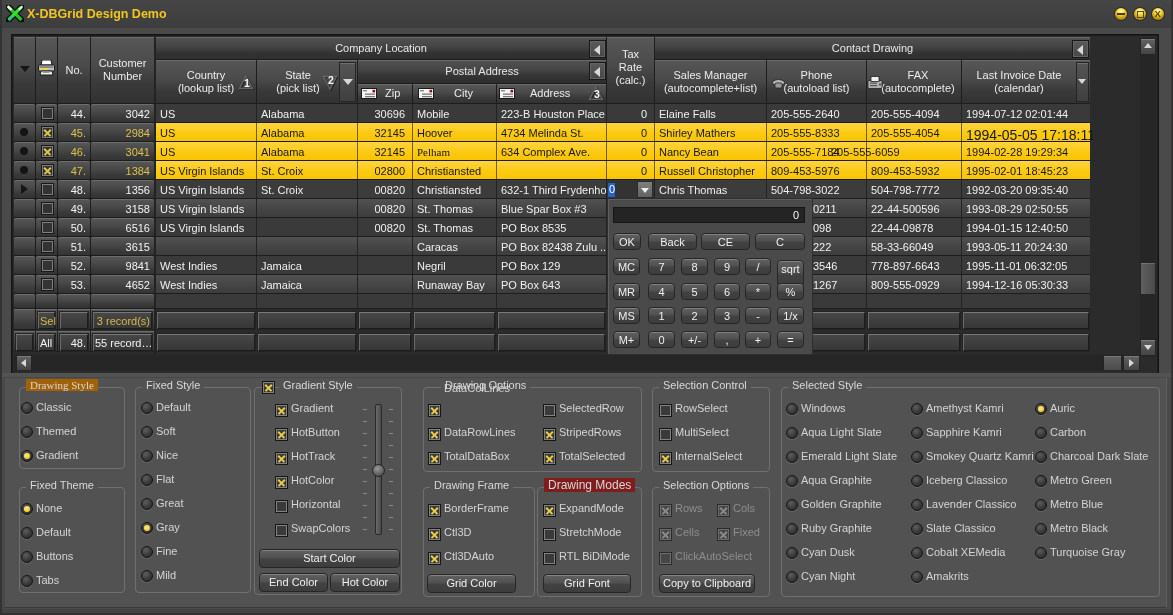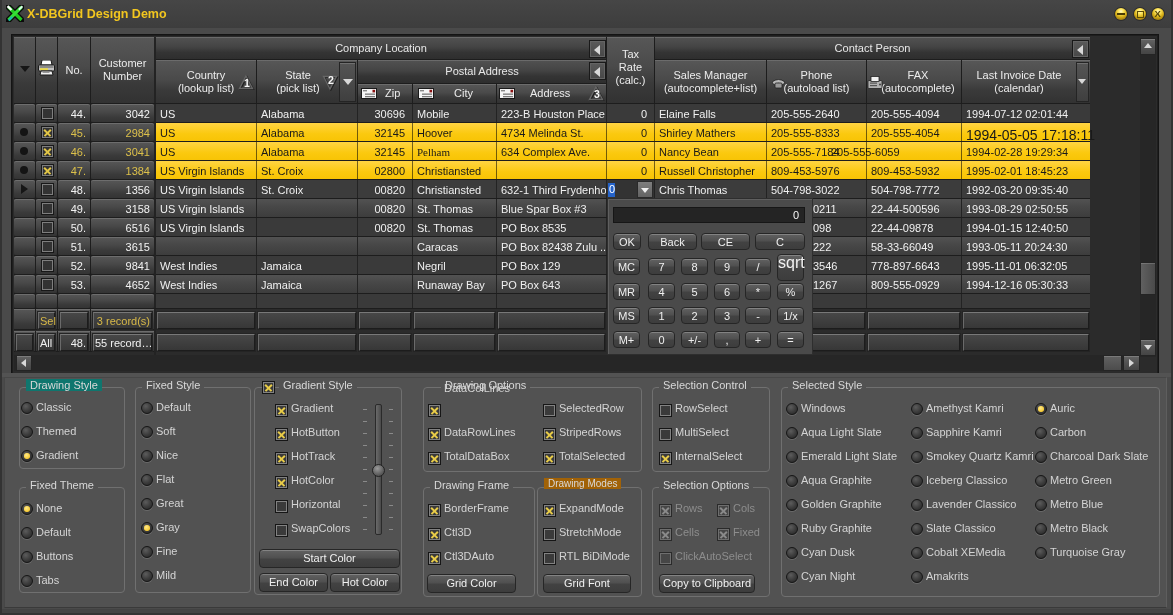--- a/index.html
+++ b/index.html
@@ -72,21 +72,21 @@
 <rect x="2.5" y="6" width="14" height="2" fill="#8a8a8a"></rect>
 <rect x="3" y="8.2" width="8" height="2" fill="#e8d84a"></rect>
 <polygon points="4,11 15,11 16,15 3,15" fill="#f2f2f2" stroke="#1a1a1a" stroke-width="1"></polygon>
 <rect x="5.5" y="12" width="7" height="1" fill="#999"></rect>
 </svg>
 <div class="gline" style="left:35px;top:37px;width:1px;height:66px;"></div>
 <div class="gline" style="left:57px;top:37px;width:1px;height:66px;"></div>
 <div class="gline" style="left:90px;top:37px;width:1px;height:66px;"></div>
 <div class="gline" style="left:154px;top:37px;width:2px;height:319px;background:#232323;"></div>
 <div class="band" style="left:156px;top:37px;width:450px;height:22px;line-height:22px;">Company Location</div>
-<div class="band" style="left:655px;top:37px;width:435px;height:22px;line-height:22px;">Contact Person</div>
+<div class="band" style="left:655px;top:37px;width:435px;height:22px;line-height:22px;">Contact Drawing</div>
 <div class="band" style="left:358px;top:60px;width:248px;height:23px;line-height:23px;">Postal Address</div>
 <div class="sbtn" style="left:589px;top:40px;width:17px;height:18px;background:linear-gradient(180deg,#5a5a5a,#474747);border:1px solid #191919;box-sizing:border-box;box-shadow:inset 0 0 0 1px #646464;"></div>
 <div class="tl" style="left:594px;top:45px;border-top-width:5px;border-bottom-width:5px;border-right-width:6px;"></div>
 <div class="sbtn" style="left:1072px;top:40px;width:17px;height:18px;background:linear-gradient(180deg,#5a5a5a,#474747);border:1px solid #191919;box-sizing:border-box;box-shadow:inset 0 0 0 1px #646464;"></div>
 <div class="tl" style="left:1077px;top:45px;border-top-width:5px;border-bottom-width:5px;border-right-width:6px;"></div>
 <div class="sbtn" style="left:589px;top:62px;width:17px;height:18px;background:linear-gradient(180deg,#5a5a5a,#474747);border:1px solid #191919;box-sizing:border-box;box-shadow:inset 0 0 0 1px #646464;"></div>
 <div class="tl" style="left:594px;top:67px;border-top-width:5px;border-bottom-width:5px;border-right-width:6px;"></div>
 <div class="hcell" style="left:156px;top:60px;width:100px;height:43px;"></div>
 <div class="tx" style="left:156px;top:60px;width:100px;height:43px;display:flex;align-items:center;justify-content:center;text-align:center;font-size:11px;color:#ececec;line-height:13px;">Country<br>(lookup list)</div>
 <div class="hcell" style="left:257px;top:60px;width:100px;height:43px;"></div>
@@ -560,21 +560,21 @@
 <div class="tx" style="left:613px;top:209px;width:186px;text-align:right;font-size:11px;color:#f5f5f5;">0</div>
 <div class="btn" style="left:613px;top:233px;width:28px;height:17px;line-height:16px;font-size:11px;box-sizing:border-box;">OK</div>
 <div class="btn" style="left:648px;top:233px;width:49px;height:17px;line-height:16px;font-size:11px;box-sizing:border-box;">Back</div>
 <div class="btn" style="left:701px;top:233px;width:49px;height:17px;line-height:16px;font-size:11px;box-sizing:border-box;">CE</div>
 <div class="btn" style="left:755px;top:233px;width:50px;height:17px;line-height:16px;font-size:11px;box-sizing:border-box;">C</div>
 <div class="btn" style="left:613px;top:258px;width:27px;height:17px;line-height:16px;font-size:11px;box-sizing:border-box;">MC</div>
 <div class="btn" style="left:648px;top:258px;width:27px;height:17px;line-height:16px;font-size:11px;box-sizing:border-box;">7</div>
 <div class="btn" style="left:681px;top:258px;width:27px;height:17px;line-height:16px;font-size:11px;box-sizing:border-box;">8</div>
 <div class="btn" style="left:714px;top:258px;width:26px;height:17px;line-height:16px;font-size:11px;box-sizing:border-box;">9</div>
 <div class="btn" style="left:745px;top:258px;width:26px;height:17px;line-height:16px;font-size:11px;box-sizing:border-box;">/</div>
-<div class="btn" style="left:777px;top:254px;width:27px;height:27px;line-height:16px;font-size:16px;box-sizing:border-box;">sqrt</div>
+<div class="btn" style="left:777px;top:260px;width:27px;height:27px;line-height:16px;font-size:11px;box-sizing:border-box;">sqrt</div>
 <div class="btn" style="left:613px;top:283px;width:27px;height:17px;line-height:16px;font-size:11px;box-sizing:border-box;">MR</div>
 <div class="btn" style="left:648px;top:283px;width:27px;height:17px;line-height:16px;font-size:11px;box-sizing:border-box;">4</div>
 <div class="btn" style="left:681px;top:283px;width:27px;height:17px;line-height:16px;font-size:11px;box-sizing:border-box;">5</div>
 <div class="btn" style="left:714px;top:283px;width:26px;height:17px;line-height:16px;font-size:11px;box-sizing:border-box;">6</div>
 <div class="btn" style="left:745px;top:283px;width:26px;height:17px;line-height:16px;font-size:11px;box-sizing:border-box;">*</div>
 <div class="btn" style="left:777px;top:283px;width:27px;height:17px;line-height:16px;font-size:11px;box-sizing:border-box;">%</div>
 <div class="btn" style="left:613px;top:307px;width:27px;height:17px;line-height:16px;font-size:11px;box-sizing:border-box;">MS</div>
 <div class="btn" style="left:648px;top:307px;width:27px;height:17px;line-height:16px;font-size:11px;box-sizing:border-box;">1</div>
 <div class="btn" style="left:681px;top:307px;width:27px;height:17px;line-height:16px;font-size:11px;box-sizing:border-box;">2</div>
 <div class="btn" style="left:714px;top:307px;width:26px;height:17px;line-height:16px;font-size:11px;box-sizing:border-box;">3</div>
@@ -583,21 +583,21 @@
 <div class="btn" style="left:613px;top:331px;width:27px;height:17px;line-height:16px;font-size:11px;box-sizing:border-box;">M+</div>
 <div class="btn" style="left:648px;top:331px;width:27px;height:17px;line-height:16px;font-size:11px;box-sizing:border-box;">0</div>
 <div class="btn" style="left:681px;top:331px;width:27px;height:17px;line-height:16px;font-size:11px;box-sizing:border-box;">+/-</div>
 <div class="btn" style="left:714px;top:331px;width:26px;height:17px;line-height:16px;font-size:11px;box-sizing:border-box;">,</div>
 <div class="btn" style="left:745px;top:331px;width:26px;height:17px;line-height:16px;font-size:11px;box-sizing:border-box;">+</div>
 <div class="btn" style="left:777px;top:331px;width:27px;height:17px;line-height:16px;font-size:11px;box-sizing:border-box;">=</div>
 <div class="a" style="left:2px;top:373px;width:1169px;height:4px;background:#535353;"></div>
 <div class="a" style="left:4px;top:377px;width:1163px;height:231px;background:#525252;border-top:1px solid #474747;border-left:1px solid #474747;border-right:1px solid #5e5e5e;border-bottom:1px solid #3a3a3a;box-sizing:border-box;"></div>
 <div class="a" style="left:0;top:609px;width:1173px;height:6px;background:#434343;"></div>
 <div class="gb" style="left:19px;top:387px;width:104px;height:80px;"></div>
-<div class="tx" style="left:26px;top:379px;background:#0f766e;padding:0 4px;font-size:11px;color:#d8d8d8;">Drawing Style</div>
+<div class="tx" style="left:26px;top:379px;background:#a16207;padding:0 4px;font-size:11px;color:#d8d8d8;font-family:Liberation Serif, serif;">Drawing Style</div>
 <div class="rad" style="left:21px;top:402px;"></div>
 <div class="lbl" style="left:36px;top:401px;">Classic</div>
 <div class="rad" style="left:21px;top:426px;"></div>
 <div class="lbl" style="left:36px;top:425px;">Themed</div>
 <div class="rad on" style="left:21px;top:450px;"></div>
 <div class="lbl" style="left:36px;top:449px;">Gradient</div>
 <div class="gb" style="left:19px;top:487px;width:104px;height:104px;"></div>
 <div class="tx" style="left:26px;top:479px;background:#525252;padding:0 4px;font-size:11px;color:#d8d8d8;">Fixed Theme</div>
 <div class="rad on" style="left:21px;top:503px;"></div>
 <div class="lbl" style="left:36px;top:502px;">None</div>
@@ -684,21 +684,21 @@
 <div class="gb" style="left:423px;top:487px;width:110px;height:108px;"></div>
 <div class="tx" style="left:430px;top:479px;background:#525252;padding:0 4px;font-size:11px;color:#d8d8d8;">Drawing Frame</div>
 <div class="cb ck" style="left:428px;top:504px;"></div>
 <div class="lbl" style="left:444px;top:502px;">BorderFrame</div>
 <div class="cb ck" style="left:428px;top:528px;"></div>
 <div class="lbl" style="left:444px;top:526px;">Ctl3D</div>
 <div class="cb ck" style="left:428px;top:552px;"></div>
 <div class="lbl" style="left:444px;top:550px;">Ctl3DAuto</div>
 <div class="btn" style="left:427px;top:574px;width:87px;height:17px;line-height:16px;">Grid Color</div>
 <div class="gb" style="left:537px;top:487px;width:103px;height:108px;"></div>
-<div class="tx" style="left:544px;top:478px;background:#a16207;padding:0 4px;font-size:10px;color:#d8d8d8;">Drawing Modes</div>
+<div class="tx" style="left:544px;top:478px;background:#7f1d1d;padding:0 4px;font-size:12px;color:#d8d8d8;">Drawing Modes</div>
 <div class="cb ck" style="left:543px;top:504px;"></div>
 <div class="lbl" style="left:559px;top:502px;">ExpandMode</div>
 <div class="cb" style="left:543px;top:528px;"></div>
 <div class="lbl" style="left:559px;top:526px;">StretchMode</div>
 <div class="cb" style="left:543px;top:552px;"></div>
 <div class="lbl" style="left:559px;top:550px;">RTL BiDiMode</div>
 <div class="btn" style="left:543px;top:574px;width:86px;height:17px;line-height:16px;">Grid Font</div>
 <div class="gb" style="left:652px;top:387px;width:116px;height:83px;"></div>
 <div class="tx" style="left:659px;top:379px;background:#525252;padding:0 4px;font-size:11px;color:#d8d8d8;">Selection Control</div>
 <div class="cb" style="left:659px;top:404px;"></div>

